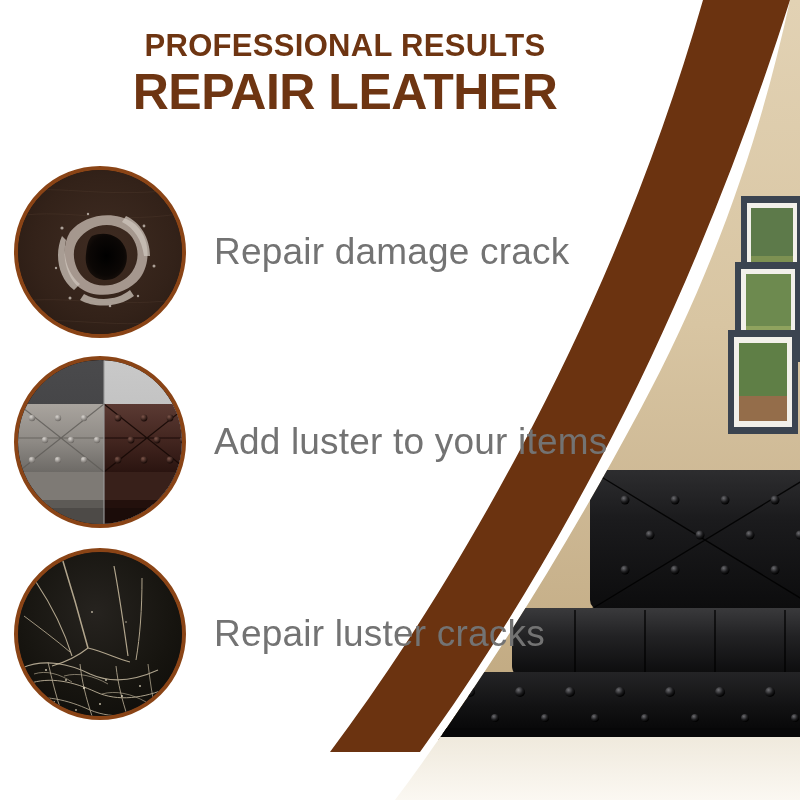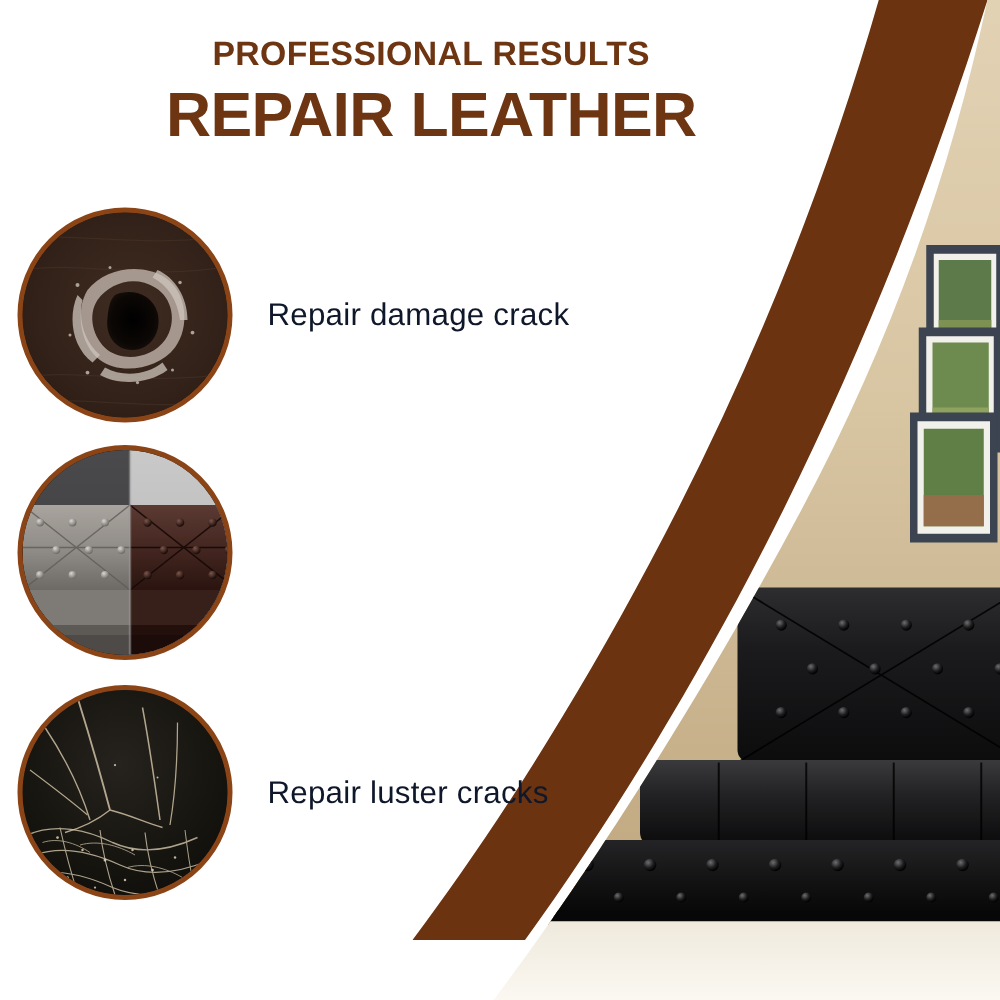--- a/index.html
+++ b/index.html
@@ -22,21 +22,21 @@
     top: 0; left: 0;
     width: 800px; height: 800px;
   }
 
   
   .eyebrow {
     position: absolute;
     top: 28px;
     left: 0; width: 690px;
     text-align: center;
-    font-size: 27px;
+    font-size: 31px;
     font-weight: bold;
     letter-spacing: 0.3px;
     color: #6e3512;
   }
   .headline {
     position: absolute;
     top: 66px;
     left: 0; width: 690px;
     text-align: center;
     font-size: 50px;
@@ -71,23 +71,23 @@
     background: #2a1b14;
   }
   .thumb-inner {
     position: absolute;
     inset: 0;
     border-radius: 50%;
     overflow: hidden;
   }
   .feature-label {
     margin-left: 28px;
-    font-size: 25px;
+    font-size: 37px;
     font-weight: 400;
-    color: #0f172a;
+    color: #737373;
     white-space: nowrap;
     letter-spacing: 0.2px;
   }
 </style>
 </head>
 <body>
 
 <div id="poster">
 
   <svg class="right-art" viewBox="0 0 800 800" width="800" height="800" preserveAspectRatio="none">
@@ -364,20 +364,21 @@
             </g>
             <rect x="86" y="112" width="86" height="32" fill="#38201a"></rect>
             <rect x="86" y="140" width="86" height="8" fill="#23100c"></rect>
             <rect x="86" y="148" width="86" height="24" fill="#1b0c09"></rect>
           </g>
 
           <rect x="85" y="0" width="2" height="172" fill="#9a9a9a" opacity="0.55"></rect>
         </svg>
       </div>
     </div>
+    <div class="feature-label">Add luster to your items</div>
   </div>
 
   <div class="feature feature-3">
     <div class="thumb">
       <div class="thumb-inner">
         <svg viewBox="0 0 172 172" width="172" height="172">
           <defs>
             <radialGradient id="blk" cx="45%" cy="35%" r="85%">
               <stop offset="0%" stop-color="#26231f"></stop>
               <stop offset="55%" stop-color="#16140f"></stop>

